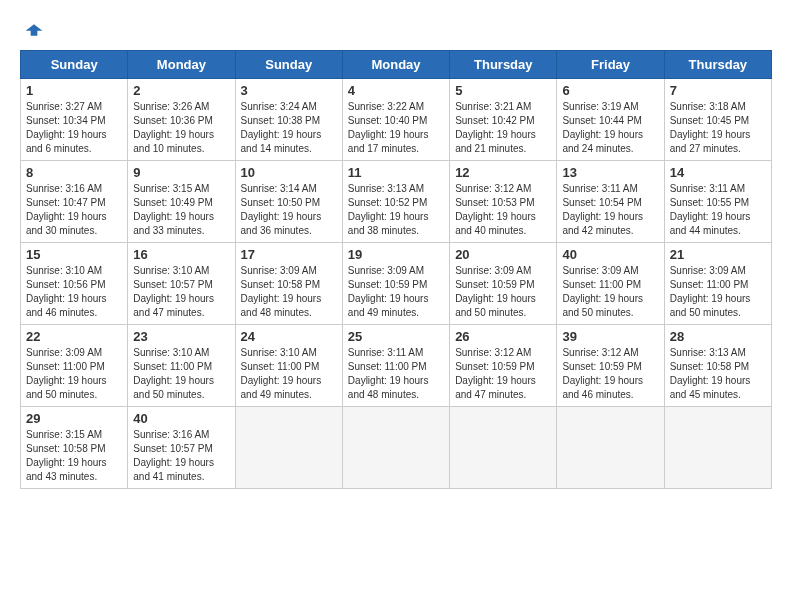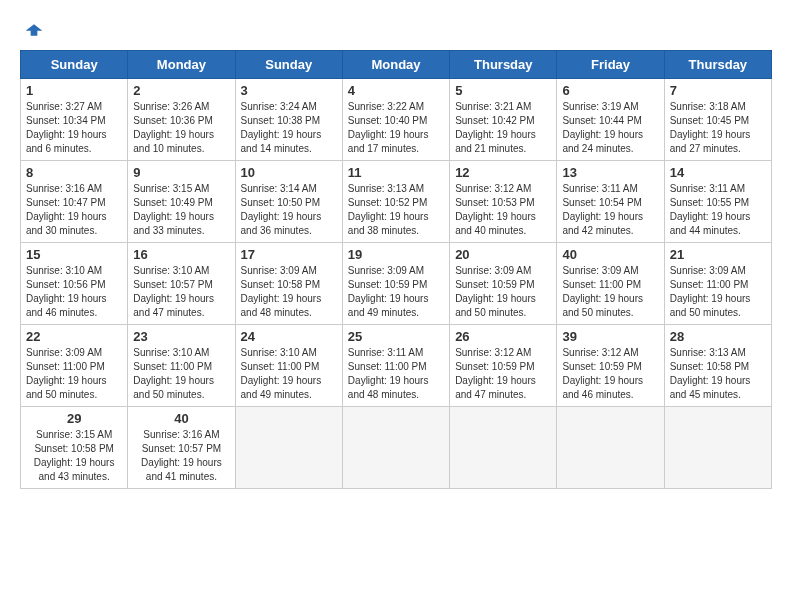--- a/index.html
+++ b/index.html
@@ -85,21 +85,20 @@
       font-size: 13px;
       font-weight: bold;
       display: block;
       margin-bottom: 2px;
     }
     .cell-content {
       line-height: 1.4;
     }
     tr:last-child .cal-cell {
       min-height: 70px;
-      text-align: center;
     }
   </style>
 </head>
 <body>
 
 <div class="header">
   <div class="logo">
     <div class="logo-text">
       <span class="logo-general"></span>
       <svg class="logo-icon" viewBox="0 0 24 18" fill="none">

